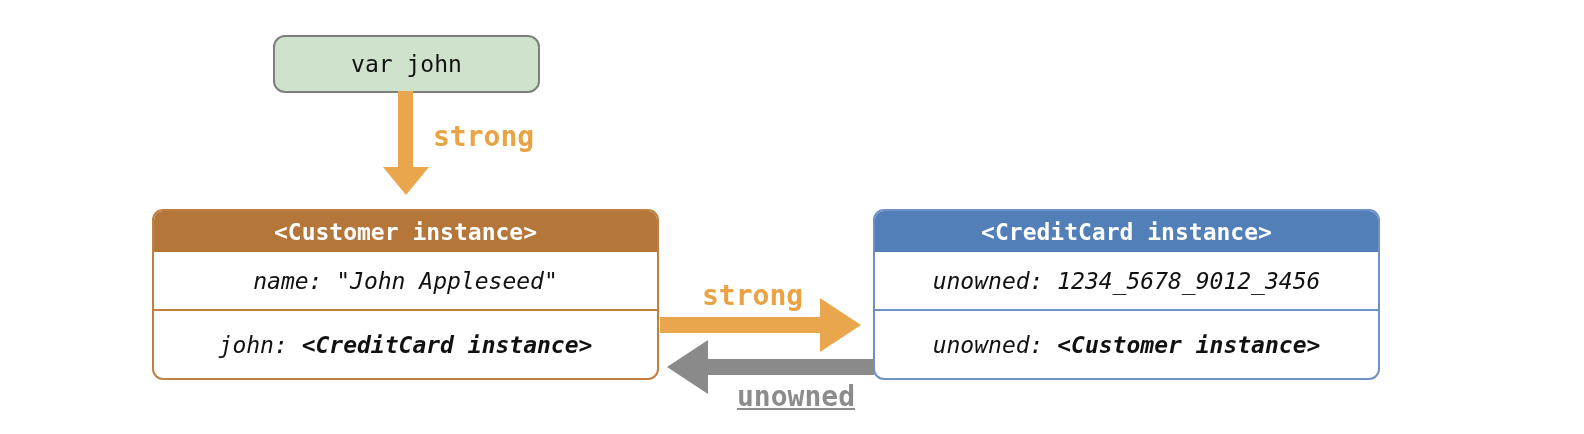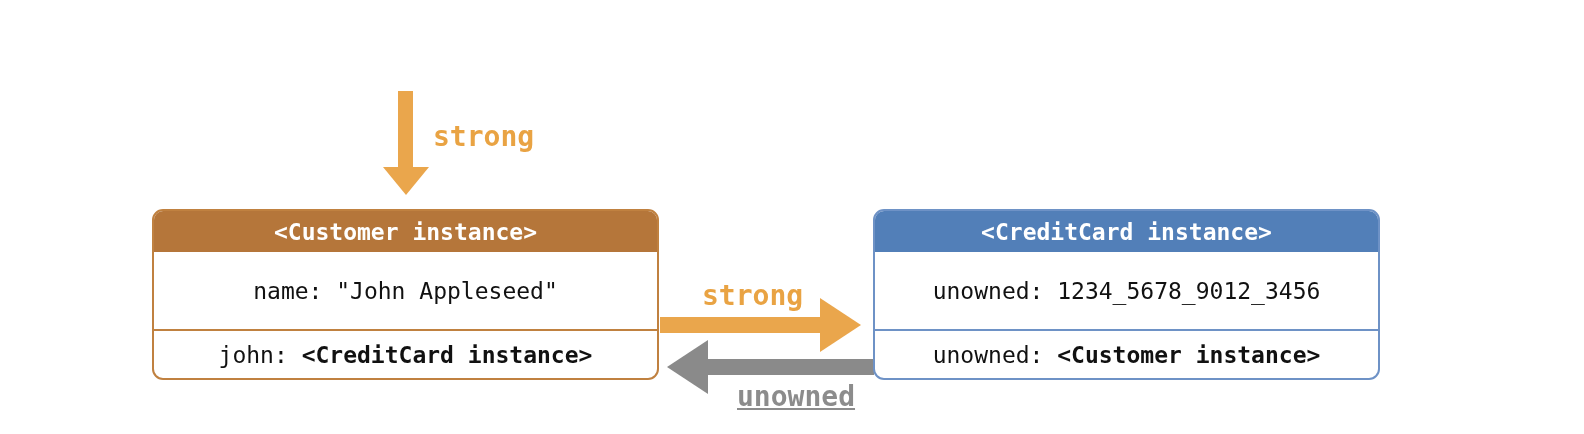--- a/index.html
+++ b/index.html
@@ -37,21 +37,20 @@
   .instance-box {
     position: absolute;
     top: 209px;
     width: 503px;
     height: 167px;
     border-radius: 11px;
     display: flex;
     flex-direction: column;
     background: #ffffff;
     overflow: hidden;
-    gap: 10px;
   }
   .customer-box {
     left: 152px;
     border: 2px solid var(--customer-border);
   }
   .card-box {
     left: 873px;
     border: 2px solid var(--card-border);
   }
   .box-header {
@@ -66,20 +65,21 @@
   }
   .customer-box .box-header { background: var(--customer-header); }
   .card-box .box-header { background: var(--card-header); }
   .box-row {
     display: flex;
     align-items: center;
     justify-content: center;
     font-size: 23px;
     color: var(--text);
     white-space: pre;
+    font-style: italic;
   }
   .row-1 { flex: 0 0 57px; }
   .row-2 { flex: 1 1 auto; }
   .customer-box .row-2 { border-top: 2px solid var(--customer-border); }
   .card-box .row-2 { border-top: 2px solid var(--card-border); }
   .row-value-bold { font-weight: bold; }
   .row-label { }
   .row-value { margin-left: 0.6em; }
 
   
@@ -146,20 +146,23 @@
   .label-unowned { color: var(--unowned-text); text-decoration: underline; }
   .label-strong-down { left: 433px; top: 120px; }
   .label-strong-mid  { left: 702px; top: 279px; }
   .label-unowned-mid { left: 737px; top: 380px; }
 </style>
 </head>
 <body>
 
 <div class="stage">
 
+  <div class="var-node">
+    <span>var john</span>
+  </div>
 
   <div class="arrow-shaft shaft-down"></div>
   <div class="head-down"></div>
   <div class="ref-label label-strong label-strong-down">strong</div>
 
   <div class="instance-box customer-box">
     <div class="box-header">
       <span>&lt;Customer instance&gt;</span>
     </div>
     <div class="box-row row-1">

